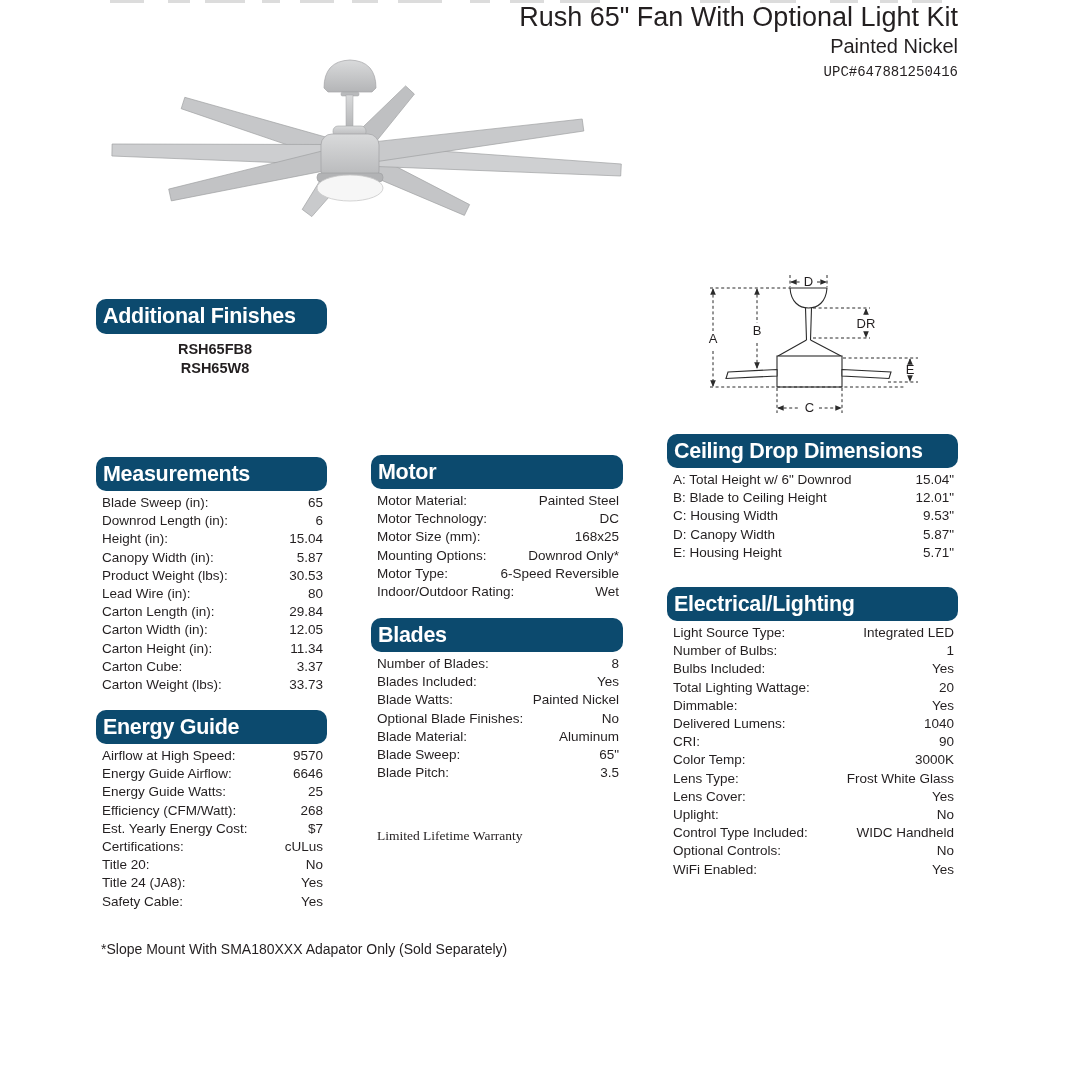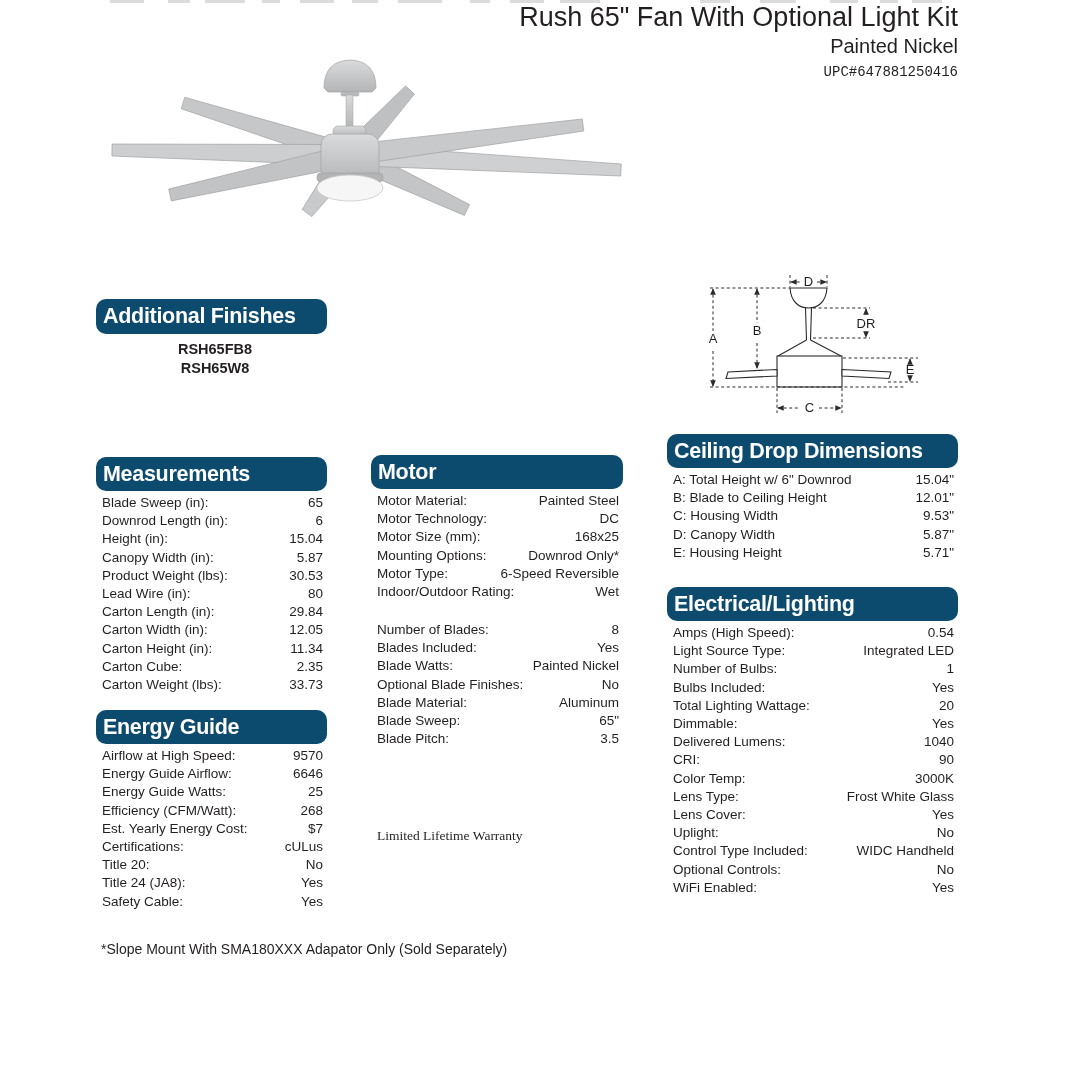--- a/index.html
+++ b/index.html
@@ -210,21 +210,21 @@
         <span class="val">12.05</span>
       </div>
 
       <div class="row">
         <span class="lbl">Carton Height (in):</span>
         <span class="val">11.34</span>
       </div>
 
       <div class="row">
         <span class="lbl">Carton Cube:</span>
-        <span class="val">2.35</span>
+        <span class="val">3.37</span>
       </div>
 
       <div class="row">
         <span class="lbl">Carton Weight (lbs):</span>
         <span class="val">33.73</span>
       </div>
     </div>
 </section>
 
 <section class="spec" style="left:96px;top:710px;width:231px">
@@ -308,20 +308,21 @@
       </div>
 
       <div class="row">
         <span class="lbl">Indoor/Outdoor Rating:</span>
         <span class="val">Wet</span>
       </div>
     </div>
 </section>
 
 <section class="spec" style="left:371px;top:618px;width:252px">
+  <div class="bar">Blades</div>
   <div class="rows">
 
       <div class="row">
         <span class="lbl">Number of Blades:</span>
         <span class="val">8</span>
       </div>
 
       <div class="row">
         <span class="lbl">Blades Included:</span>
         <span class="val">Yes</span>
@@ -386,24 +387,20 @@
         <span class="lbl">E: Housing Height</span>
         <span class="val">5.71"</span>
       </div>
     </div>
 </section>
 
 <section class="spec" style="left:667px;top:587px;width:291px">
   <div class="bar">Electrical/Lighting</div>
   <div class="rows">
 
-      <div class="row">
-        <span class="lbl">Amps (High Speed):</span>
-        <span class="val">0.54</span>
-      </div>
 
       <div class="row">
         <span class="lbl">Light Source Type:</span>
         <span class="val">Integrated LED</span>
       </div>
 
       <div class="row">
         <span class="lbl">Number of Bulbs:</span>
         <span class="val">1</span>
       </div>

